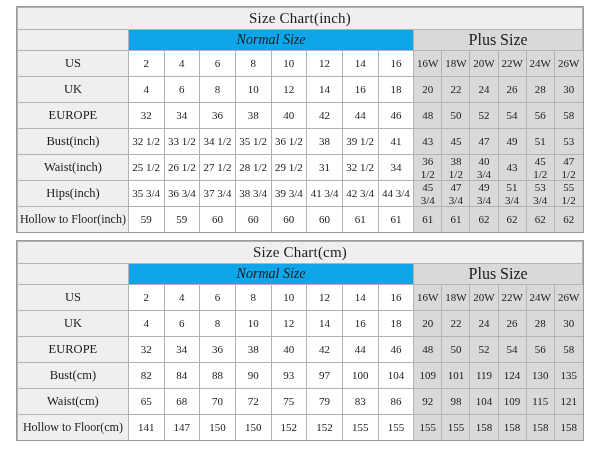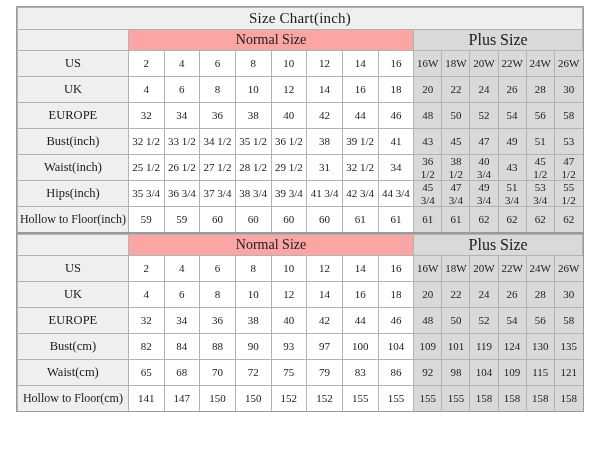--- a/index.html
+++ b/index.html
@@ -16,20 +16,21 @@
   }
   .page {
     width: 600px;
     height: 464px;
     position: relative;
     background: #ffffff;
     box-sizing: border-box;
     padding: 6px 16px;
     display: flex;
     flex-direction: column;
+    gap: 7px;
   }
   .chart-block {
     border: 1px solid #9a9a9a;
     background: #ffffff;
     box-sizing: border-box;
   }
   table.sizechart {
     border-collapse: collapse;
     width: 100%;
     table-layout: fixed;
@@ -51,23 +52,24 @@
     border-right: none;
     border-top: none;
     letter-spacing: 0.2px;
   }
   
   .grp-blank {
     background: #efefef;
     border-left: none;
   }
   .grp-label {
-    background: #fca5a5;
+    background: #0ea5e9;
     font-size: 14px;
     height: 20px;
+    font-style: italic;
   }
   .grp-plus {
     background: #d9d9d9;
     font-size: 16px;
     height: 20px;
     border-right: none;
     margin-top: 44px;
   }
   
   .rowlabel {
@@ -273,20 +275,23 @@
           <col style="width:6.6%">
         <col style="width:5.2%">
           <col style="width:5.2%">
           <col style="width:5.2%">
           <col style="width:5.2%">
         <col style="width:5.2%">
           <col style="width:5.2%">
       </colgroup>
       <tbody>
         <tr>
+          <td class="title-cell" colspan="15">Size Chart(cm)</td>
+        </tr>
+        <tr>
           <td class="grp-blank"></td>
           <td class="grp-label" colspan="8">Normal Size</td>
           <td class="grp-plus" colspan="6">Plus Size</td>
         </tr>
 
         <tr>
           <td class="rowlabel">US</td>
           <td class="cell-n">2</td>
           <td class="cell-n">4</td>
           <td class="cell-n">6</td>

